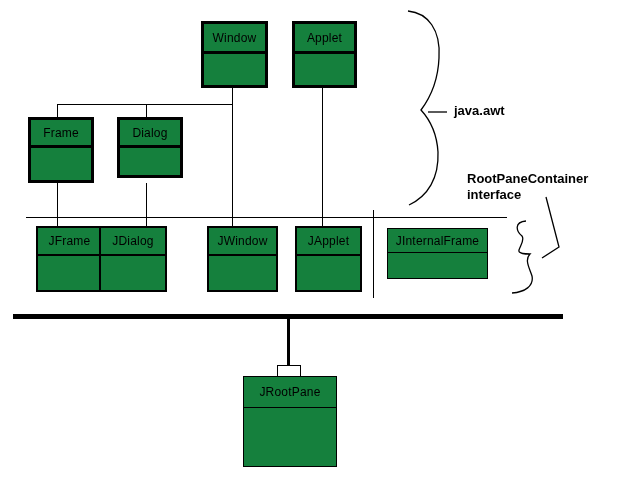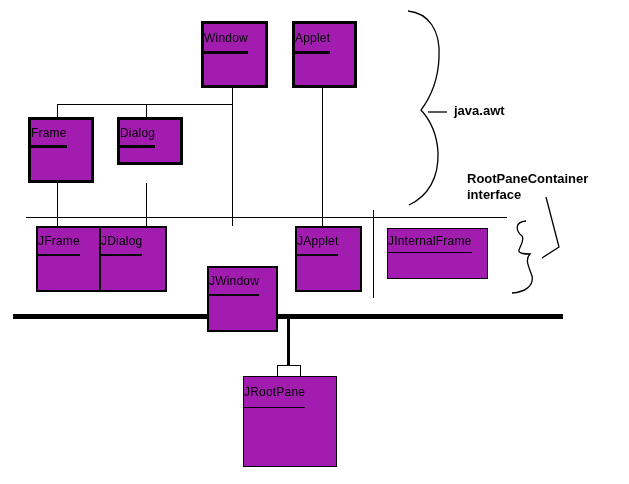--- a/index.html
+++ b/index.html
@@ -2,22 +2,22 @@
 <html><head>
 <meta charset="utf-8">
 <style>
   html, body { margin:0; padding:0; background:#ffffff; }
   .canvas {
     position:relative; width:629px; height:484px; background:#ffffff;
     font-family:"Liberation Sans", sans-serif; color:#000000; overflow:hidden;
   }
   .ln { position:absolute; background:#000000; }
   .cbox {
-    position:absolute; box-sizing:border-box; background:#a21caf;
-    display:flex; flex-direction:row;
+    position:absolute; box-sizing:border-box; background:#15803d;
+    display:flex; flex-direction:column;
   }
   .b3 { border:3px solid #000000; }
   .b2 { border:2px solid #000000; }
   .b1 { border:1px solid #000000; }
   .ctitle {
     box-sizing:border-box; display:flex; align-items:center; justify-content:center;
     font-size:12px; letter-spacing:0.2px; white-space:nowrap;
   }
   .b3 > .ctitle { border-bottom:3px solid #000000; }
   .b2 > .ctitle { border-bottom:2px solid #000000; }
@@ -56,36 +56,36 @@
   <div class="cbox b3" style="left:292px; top:21px; width:65px; height:67px;">
     <div class="ctitle" style="height:30px;">Applet</div>
     <div class="cbody"></div>
   </div>
 
   <div class="cbox b3" style="left:28px; top:117px; width:66px; height:66px;">
     <div class="ctitle" style="height:28px;">Frame</div>
     <div class="cbody"></div>
   </div>
 
-  <div class="cbox b3" style="left:117px; top:117px; width:66px; height:48px;">
+  <div class="cbox b3" style="left:117px; top:117px; width:66px; height:61px;">
     <div class="ctitle" style="height:28px;">Dialog</div>
     <div class="cbody"></div>
   </div>
 
   <div class="cbox b2" style="left:36px; top:226px; width:67px; height:66px;">
     <div class="ctitle" style="height:28px;">JFrame</div>
     <div class="cbody"></div>
   </div>
 
   <div class="cbox b2" style="left:99px; top:226px; width:68px; height:66px;">
     <div class="ctitle" style="height:28px;">JDialog</div>
     <div class="cbody"></div>
   </div>
 
-  <div class="cbox b2" style="left:207px; top:226px; width:71px; height:66px;margin-top:40px;">
+  <div class="cbox b2" style="left:207px; top:226px; width:71px; height:66px;">
     <div class="ctitle" style="height:28px;">JWindow</div>
     <div class="cbody"></div>
   </div>
 
   <div class="cbox b2" style="left:295px; top:226px; width:67px; height:66px;">
     <div class="ctitle" style="height:28px;">JApplet</div>
     <div class="cbody"></div>
   </div>
 
   <div class="cbox b1" style="left:387px; top:228px; width:101px; height:51px;">

